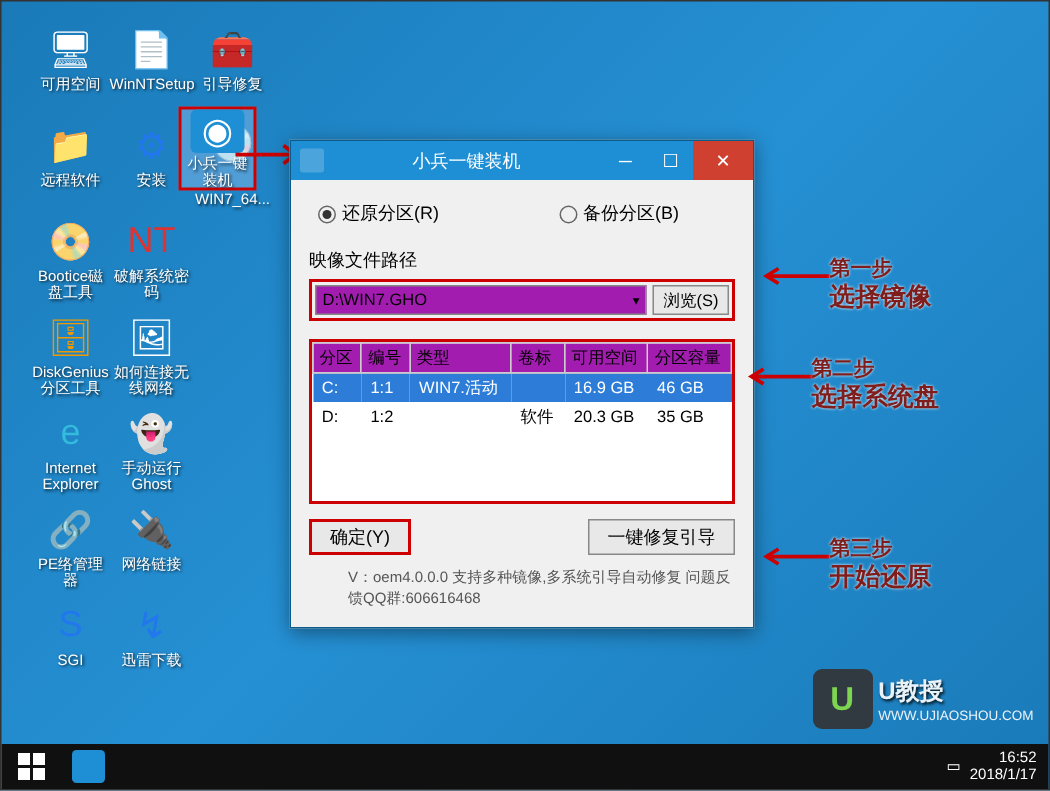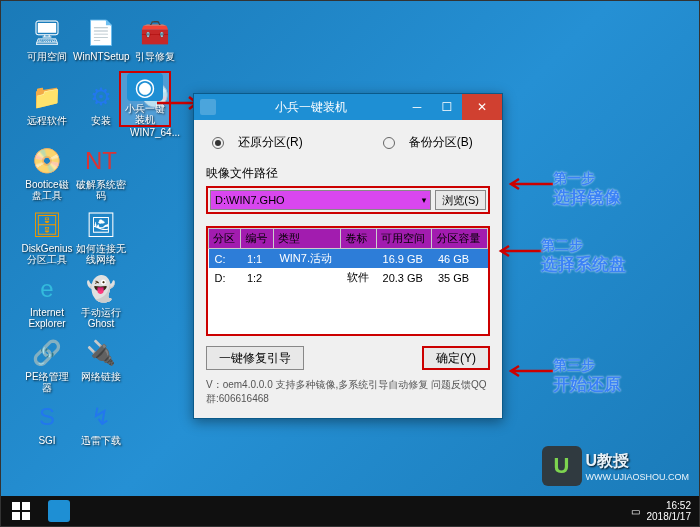--- a/index.html
+++ b/index.html
@@ -45,40 +45,40 @@
   display: flex; align-items: center; color: #fff;
   padding-left: 6px;
 }
 .titlebar .t-icon { width: 16px; height: 16px; background: #fff3; border-radius: 2px; margin-right: 4px;}
 .titlebar .t-text { flex: 1; text-align: center; font-size: 12px; }
 .titlebar .wbtn { width: 30px; height: 20px; display: flex; align-items: center; justify-content: center; cursor: pointer; font-size: 12px; }
 .titlebar .wbtn.close { background: #d04030; width: 40px; height: 26px; }
 .dialog-body { padding: 10px 12px; }
 .radio-row { display: flex; gap: 80px; margin-bottom: 10px; border: 2px solid #c00; padding: 4px 6px;}
 .radio-row.noborder { border: none; }
-.radio { display: flex; align-items: center; gap: 14px; font-size: 12px; }
+.radio { display: flex; align-items: center; gap: 4px; font-size: 12px; }
 .radio .dot { width: 12px; height: 12px; border: 1px solid #666; border-radius: 50%; display: flex; align-items: center; justify-content: center;}
 .radio.checked .dot::after { content: ''; width: 6px; height: 6px; background: #333; border-radius: 50%; }
 .field-label { font-size: 12px; margin: 8px 0 4px; }
 .path-row { display: flex; gap: 4px; border: 2px solid #c00; padding: 2px;}
-.path-input { flex: 1; height: 20px; border: 1px solid #888; background: #d946ef; padding: 0 4px; font-size: 11px; display: flex; align-items: center; justify-content: space-between;}
+.path-input { flex: 1; height: 20px; border: 1px solid #888; background: #a21caf; padding: 0 4px; font-size: 11px; display: flex; align-items: center; justify-content: space-between;}
 .path-input .dd { font-size: 9px; }
 .browse-btn { height: 20px; padding: 0 6px; border: 1px solid #888; background: #e8e8e8; font-size: 11px; cursor: pointer; display: flex; align-items: center;}
 .table-wrap { border: 2px solid #c00; margin-top: 12px; background: #fff; height: 110px; overflow: hidden;}
 .table { width: 100%; border-collapse: collapse; font-size: 11px; }
 .table th { background: #a21caf; border: 1px solid #ccc; padding: 2px 4px; font-weight: normal; text-align: left;}
 .table td { padding: 2px 6px; }
 .table tr.sel td { background: #2d7dd8; color: #fff; }
 .button-row { display: flex; justify-content: space-between; margin-top: 10px; }
 .btn { height: 24px; padding: 0 12px; border: 1px solid #888; background: #e8e8e8; font-size: 12px; cursor: pointer; display: flex; align-items: center;}
 .btn.confirm { border: 2px solid #c00; }
-.footer-info { font-size: 10px; color: #555; margin-top: 8px; }
+.footer-info { font-size: 10px; color: #555; margin-top: 8px; margin-left: 26px; }
 
 .annotation { position: absolute; display: flex; align-items: center; }
-.ann-text { color: #3b82f6; font-weight: bold; font-size: 14px; text-shadow: 0 0 2px #fff; line-height: 1.3;}
+.ann-text { color: #7f1d1d; font-weight: bold; font-size: 14px; text-shadow: 0 0 2px #fff; line-height: 1.3;}
 .ann-text .sub { display: block; font-size: 17px; }
 
 .taskbar {
   position: absolute; bottom: 0; left: 0; right: 0;
   height: 30px; background: #101010;
   display: flex; align-items: center;
 }
 .start { width: 40px; height: 30px; display: flex; align-items: center; justify-content: center; cursor: pointer;}
 .start svg { width: 18px; height: 18px; }
 .tb-icon { width: 36px; height: 30px; display: flex; align-items: center; justify-content: center; cursor: pointer;}
@@ -227,22 +227,22 @@
                 <td>1:2</td>
                 <td></td>
                 <td>软件</td>
                 <td>20.3 GB</td>
                 <td>35 GB</td>
               </tr>
             </tbody>
         </table>
       </div>
       <div class="button-row">
+        <div class="btn confirm">确定(Y)</div>
         <div class="btn">一键修复引导</div>
-        <div class="btn confirm">确定(Y)</div>
       </div>
       <div class="footer-info">V：oem4.0.0.0        支持多种镜像,多系统引导自动修复 问题反馈QQ群:606616468</div>
     </div>
   </div>
 
   <svg class="arrow-svg" style="left:504px;top:176px;" width="50" height="14">
       <path d="M48 7 L8 7 M14 2 L6 7 L14 12" stroke="#c00" stroke-width="2.5" fill="none"></path>
     </svg>
   <svg class="arrow-svg" style="left:494px;top:243px;" width="50" height="14">
       <path d="M48 7 L8 7 M14 2 L6 7 L14 12" stroke="#c00" stroke-width="2.5" fill="none"></path>

